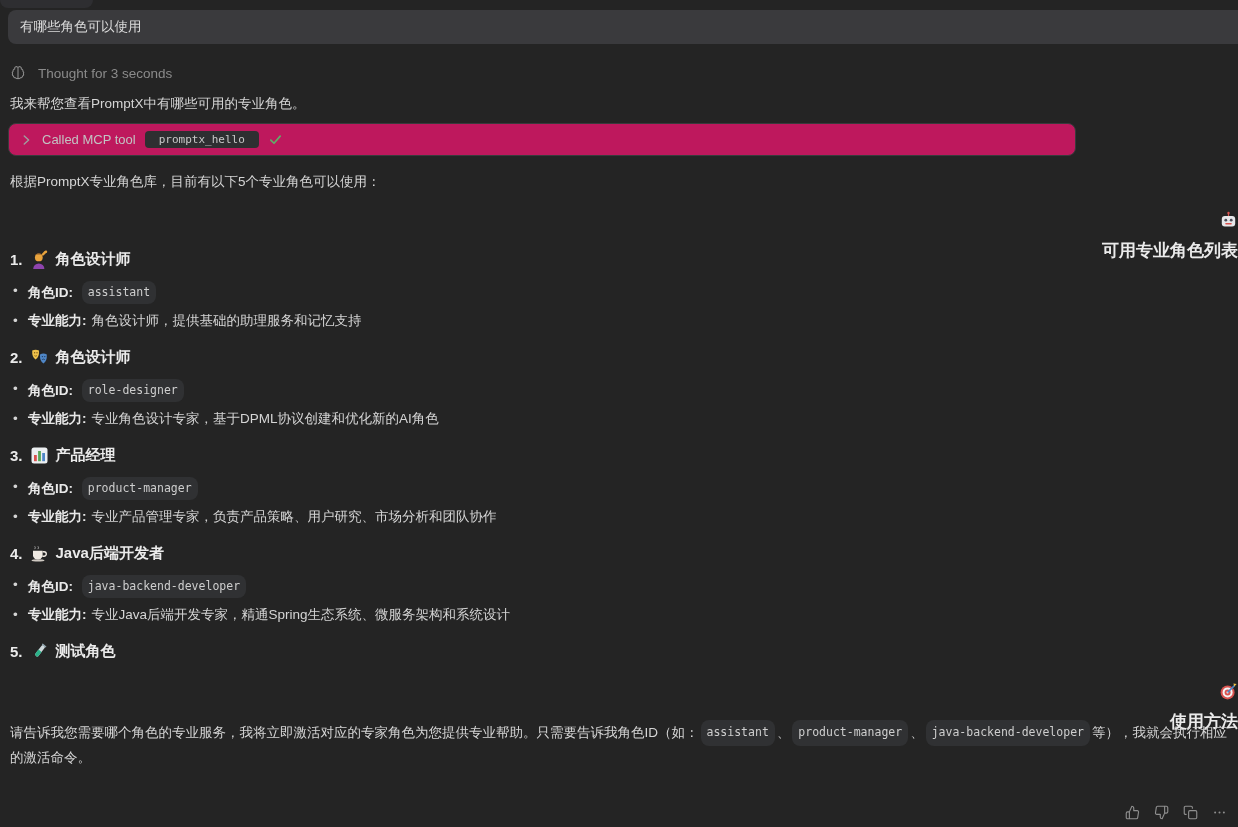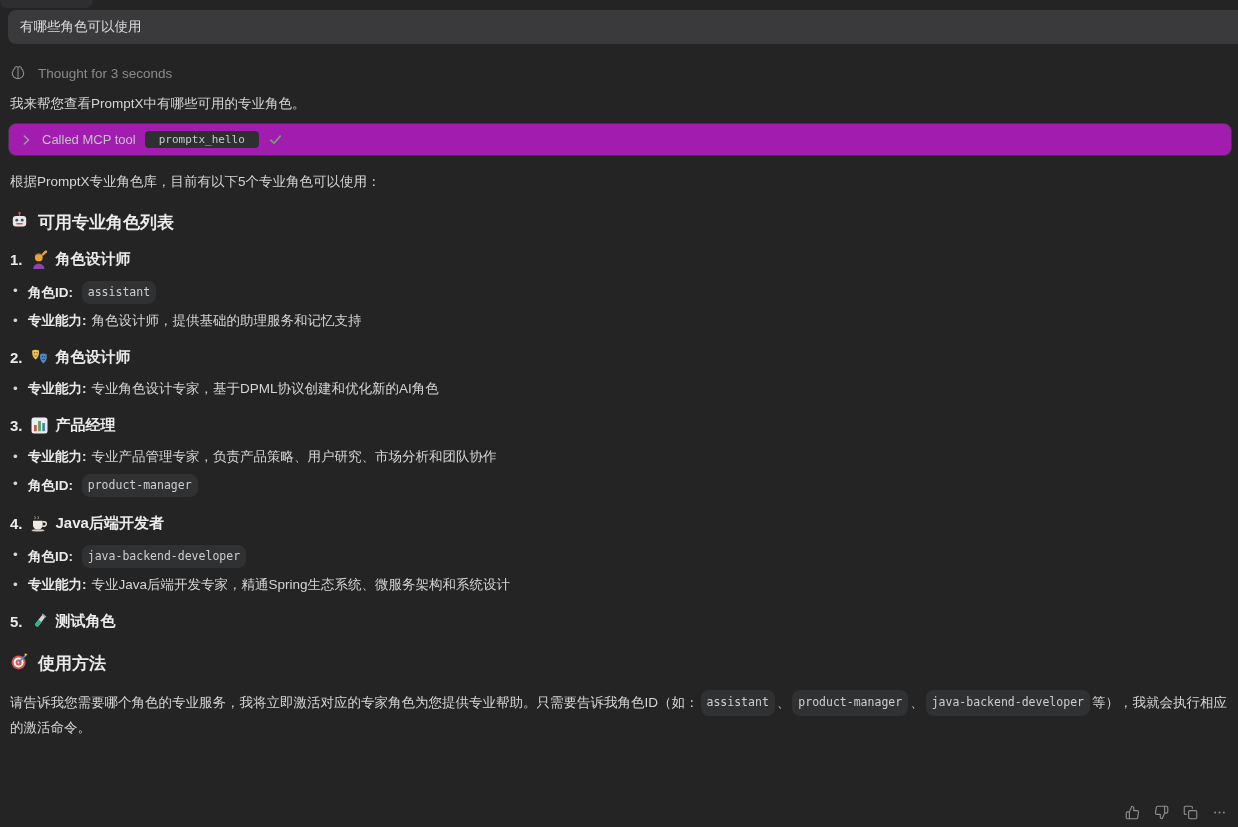--- a/index.html
+++ b/index.html
@@ -30,42 +30,43 @@
   }
   .thought-row {
     margin: 19px 0 0 10px;
     display: flex; align-items: flex-end; gap: 12px;
     color: #8b8b8b;
     height: 18px;
   }
   .para { margin: 13px 10px 0 10px; line-height: 19px; color: #d5d5d5; }
   .mcp-box {
     margin: 10px 0 16px 8px;
-    width: 1224px;
+    width: 1068px;
     height: 33px;
-    background: #a21caf;
+    background: #be185d;
     border: 1px solid #3a3a3c;
     border-radius: 8px;
     display: flex; align-items: center; gap: 9px;
     padding: 0 10px;
   }
   .mcp-label { color: #c3c3c3; font-size: 13px; }
   .mcp-chip {
     background: #2e2f31;
     border-radius: 4px;
     padding: 2px 14px;
     font-family: "DejaVu Sans Mono", "Liberation Mono", monospace;
     font-size: 11px;
     color: #c9c9c9;
   }
   h2 {
     margin: 21px 0 0 10px;
-    display: flex; align-items: flex-start; gap: 9px;
+    display: flex; align-items: flex-end; gap: 9px;
     font-size: 17px; font-weight: 700; color: #ebebeb;
     height: 22px;
+    flex-direction: column;
   }
   h3 {
     margin: 17px 0 0 10px;
     display: flex; align-items: center; gap: 7px;
     font-size: 15px; font-weight: 700; color: #ebebeb;
     height: 19px;
   }
   h2#roles-heading { margin-top: 20px; }
   h2#usage-heading { }
   ul.props { margin: 12px 0 0 10px; list-style: none; }
@@ -193,45 +194,49 @@
         <path d="M10 6.4 Q13.4 4.8 16.8 6.4 Q17.2 13.2 13.4 15.4 Q9.6 13.2 10 6.4 Z" fill="#4f86c6"></path>
         <circle cx="12.4" cy="8.6" r="0.7" fill="#1e3a5f"></circle>
         <circle cx="14.8" cy="8.6" r="0.7" fill="#1e3a5f"></circle>
         <path d="M12.2 11.6 Q13.5 10.6 14.8 11.6" stroke="#1e3a5f" stroke-width="0.8" fill="none"></path>
       </svg>
     </span>
     <span>角色设计师</span>
   </h3>
   <ul class="props">
     <li>
+      <span class="lbl">角色ID:</span>
+      <span class="chip">role-designer</span>
+    </li>
+    <li>
       <span class="lbl">专业能力:</span><span>专业角色设计专家，基于DPML协议创建和优化新的AI角色</span>
     </li>
   </ul>
 </div>
 
 <div>
   <h3>
     <span>3.</span>
     <span class="emo">
       <svg width="19" height="19" viewBox="0 0 19 19">
         <rect x="1.5" y="1.5" width="16" height="16" rx="2.5" fill="#eceff1"></rect>
         <rect x="4" y="9" width="2.8" height="6.2" fill="#d9534f"></rect>
         <rect x="8.1" y="5" width="2.8" height="10.2" fill="#57a757"></rect>
         <rect x="12.2" y="7" width="2.8" height="8.2" fill="#4f86c6"></rect>
       </svg>
     </span>
     <span>产品经理</span>
   </h3>
   <ul class="props">
     <li>
-      <span class="lbl">专业能力:</span><span>专业产品管理专家，负责产品策略、用户研究、市场分析和团队协作</span>
-    </li>
-    <li>
       <span class="lbl">角色ID:</span>
       <span class="chip">product-manager</span>
+    </li>
+    <li>
+      <span class="lbl">专业能力:</span><span>专业产品管理专家，负责产品策略、用户研究、市场分析和团队协作</span>
     </li>
   </ul>
 </div>
 
 <div>
   <h3>
 
     <span>4.</span>
     <span class="emo">
       <svg width="19" height="19" viewBox="0 0 19 19">

